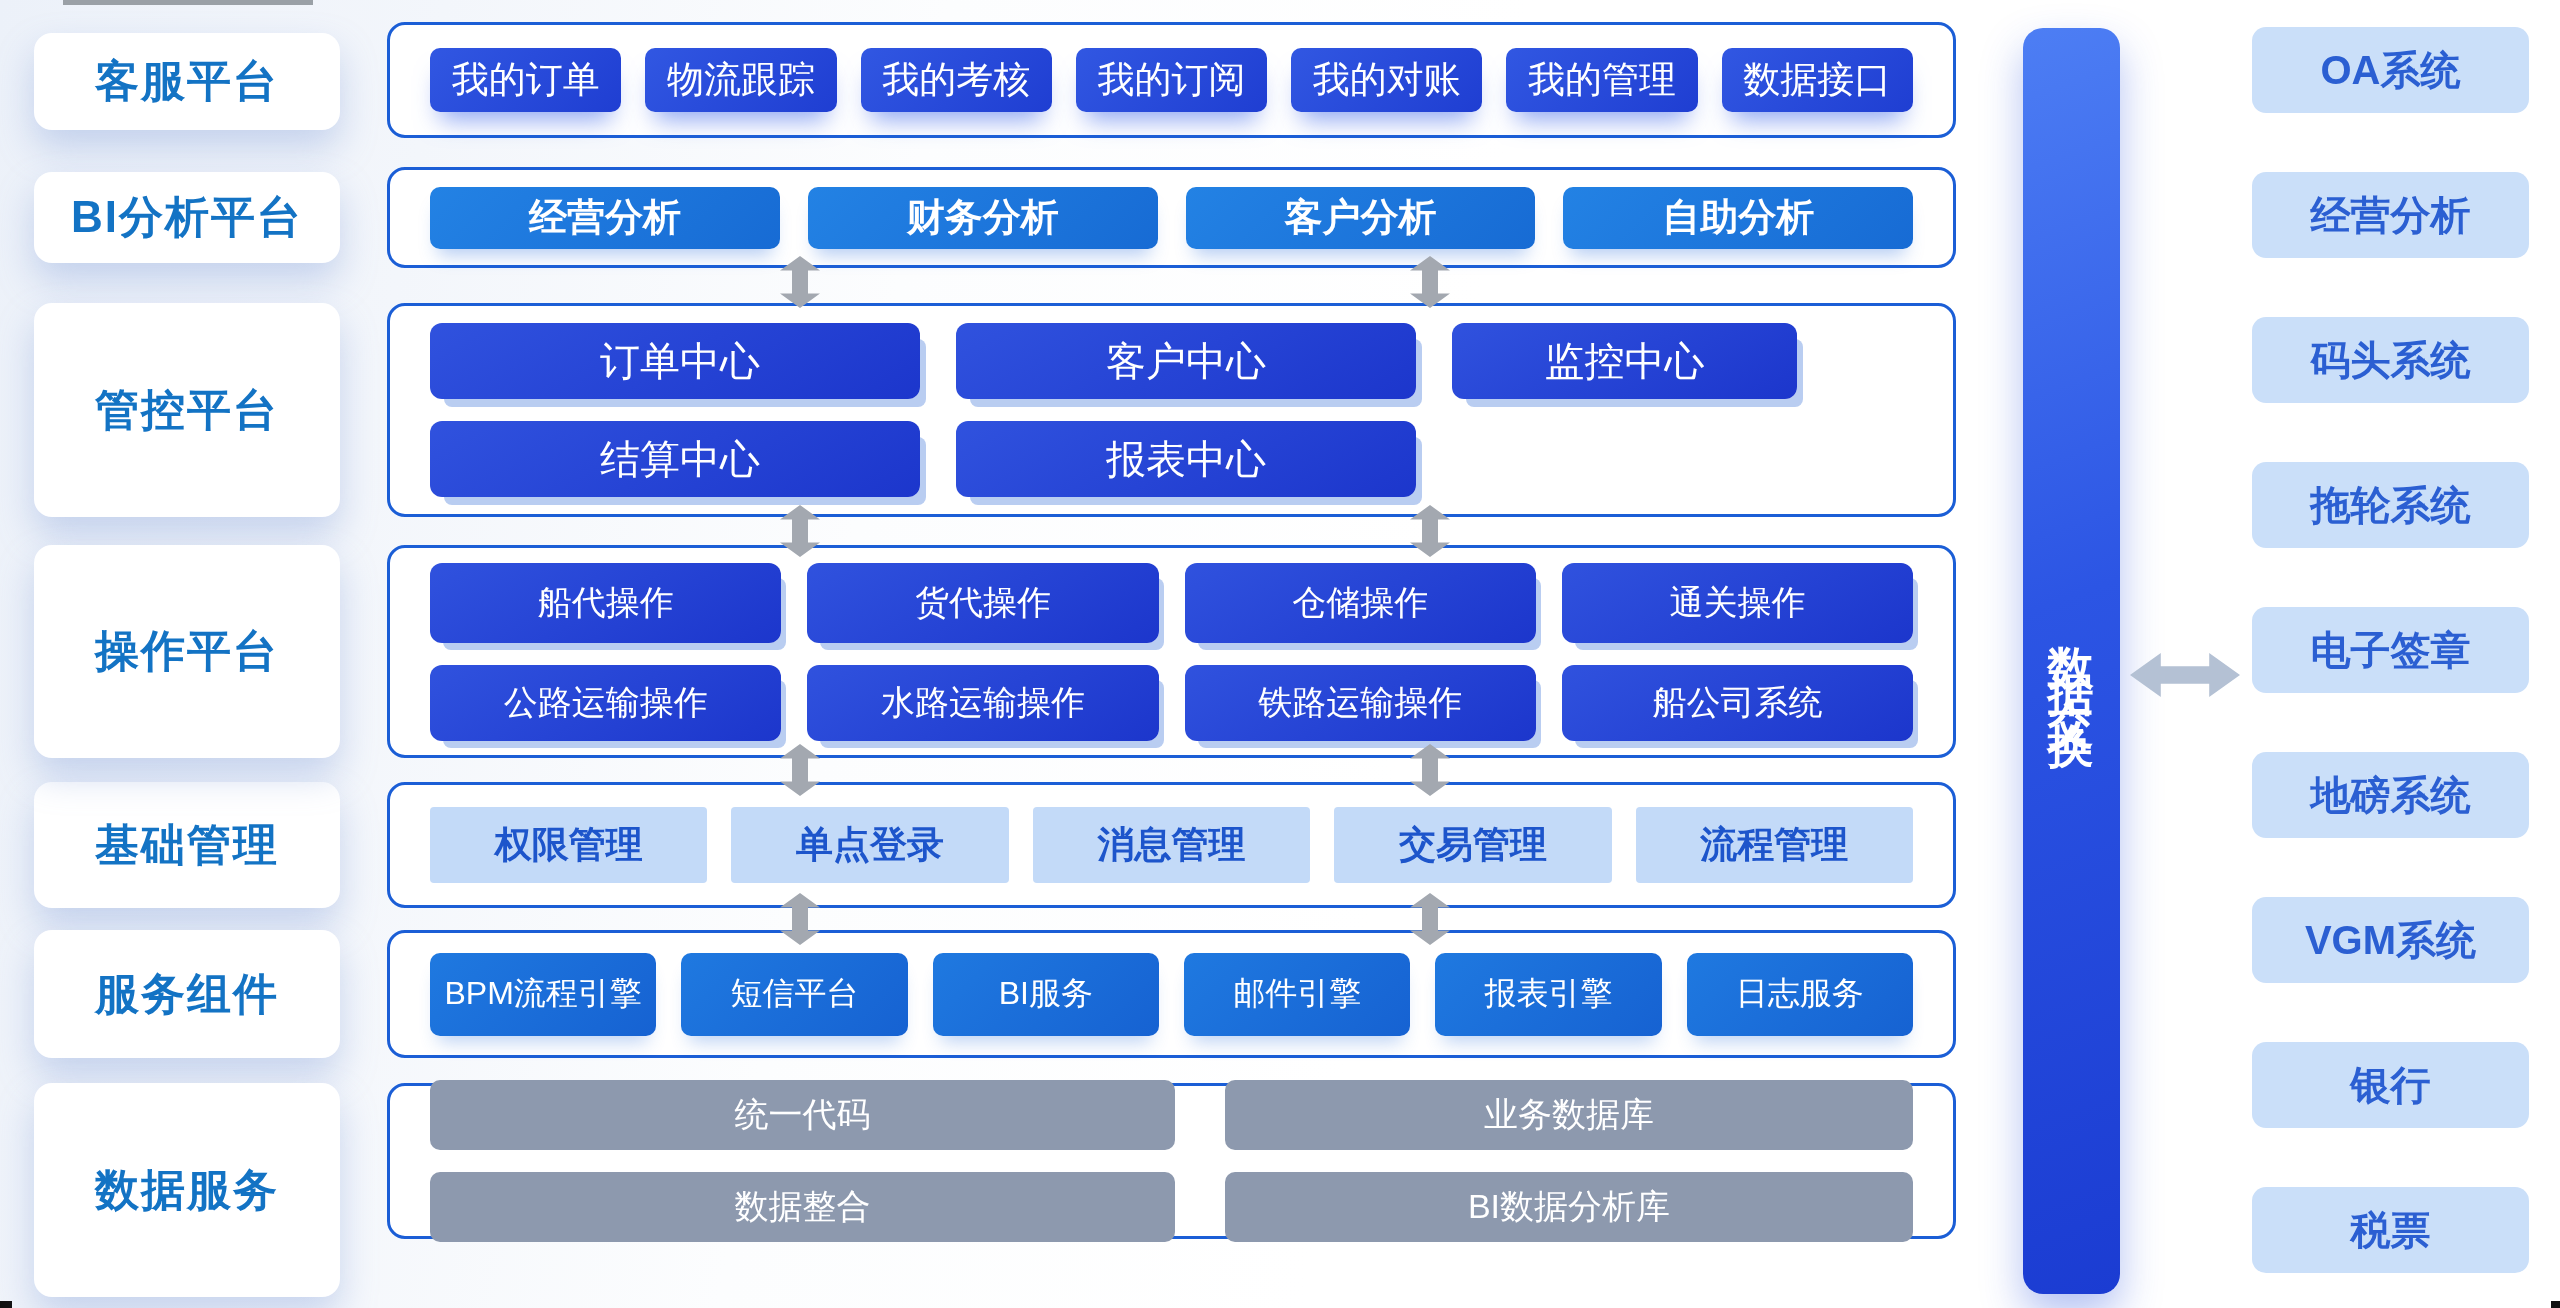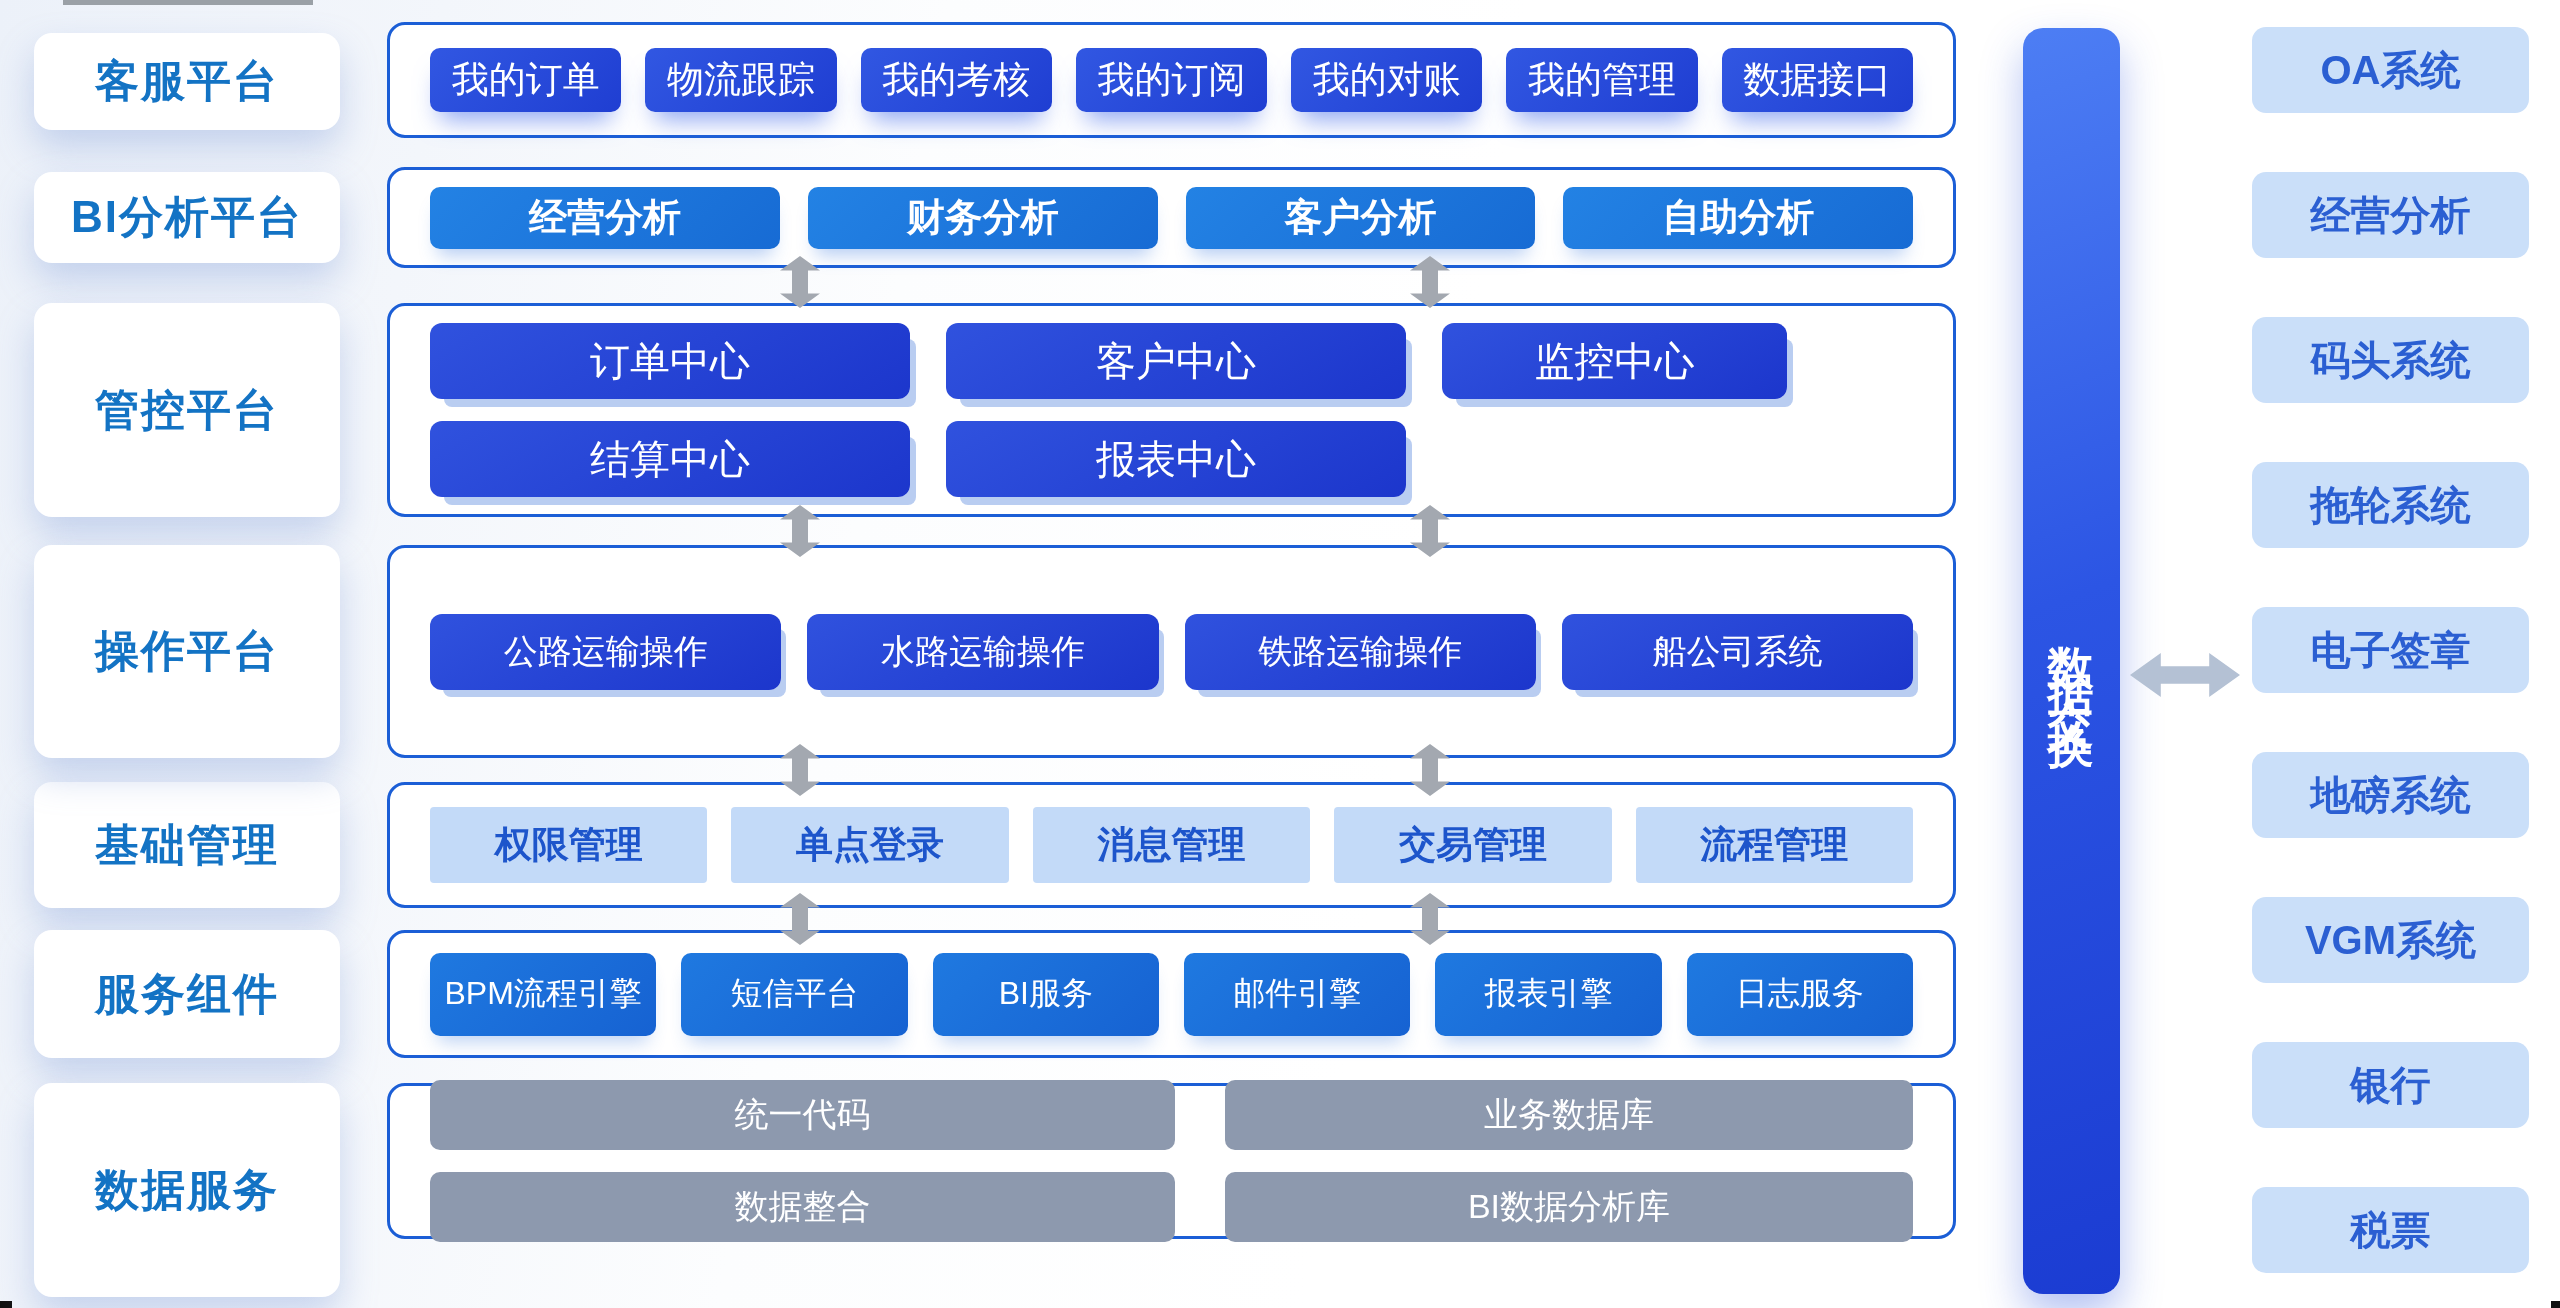--- a/index.html
+++ b/index.html
@@ -40,21 +40,21 @@
   
   .btn-mid{flex:1;height:62px;font-size:38px;font-weight:700;
     background:linear-gradient(135deg,#2382e4,#176bd4);
     box-shadow:0 14px 18px -8px rgba(40,110,220,.35);}
   #p2 .prow{gap:28px;}
   
   .btn-royal{height:76px;font-size:40px;font-weight:400;border-radius:12px;
     background:linear-gradient(150deg,#3052de,#1c36cc);
     box-shadow:10px 12px 0 -4px #b9cdf1;}
   #p3 .prow2{gap:36px;}
-  .w1{width:480px;} .w2{width:460px;} .w3{width:345px;}
+  .w1{width:480px;padding-left:10px;} .w2{width:460px;} .w3{width:345px;}
   .btn-royal-sm{flex:1;height:80px;font-size:34px;font-weight:400;border-radius:12px;
     background:linear-gradient(150deg,#3052de,#1c36cc);
     box-shadow:9px 11px 0 -4px #b9cdf1;}
   #p4 .prow2{gap:26px;}
   #p4 .r2 .btn-royal-sm{height:76px;}
   
   .btn-light{flex:1;height:76px;font-size:37px;font-weight:700;color:#1d55cb;background:#c3daf8;border-radius:4px;}
   #p5 .prow{gap:24px;}
   
   .btn-blue{flex:1;height:83px;font-size:32px;font-weight:400;
@@ -188,20 +188,34 @@
           </div>
         <div class="btn btn-royal w2">
             <span>报表中心</span>
           </div>
       </div>
     </div>
   </div>
 
   <div class="panel" id="p4">
     <div class="pcol">
+      <div class="prow2 r1">
+        <div class="btn btn-royal-sm">
+            <span>船代操作</span>
+          </div>
+        <div class="btn btn-royal-sm">
+            <span>货代操作</span>
+          </div>
+        <div class="btn btn-royal-sm">
+            <span>仓储操作</span>
+          </div>
+        <div class="btn btn-royal-sm">
+            <span>通关操作</span>
+          </div>
+      </div>
       <div class="prow2 r2">
         <div class="btn btn-royal-sm">
             <span>公路运输操作</span>
           </div>
         <div class="btn btn-royal-sm">
             <span>水路运输操作</span>
           </div>
         <div class="btn btn-royal-sm">
             <span>铁路运输操作</span>
           </div>

